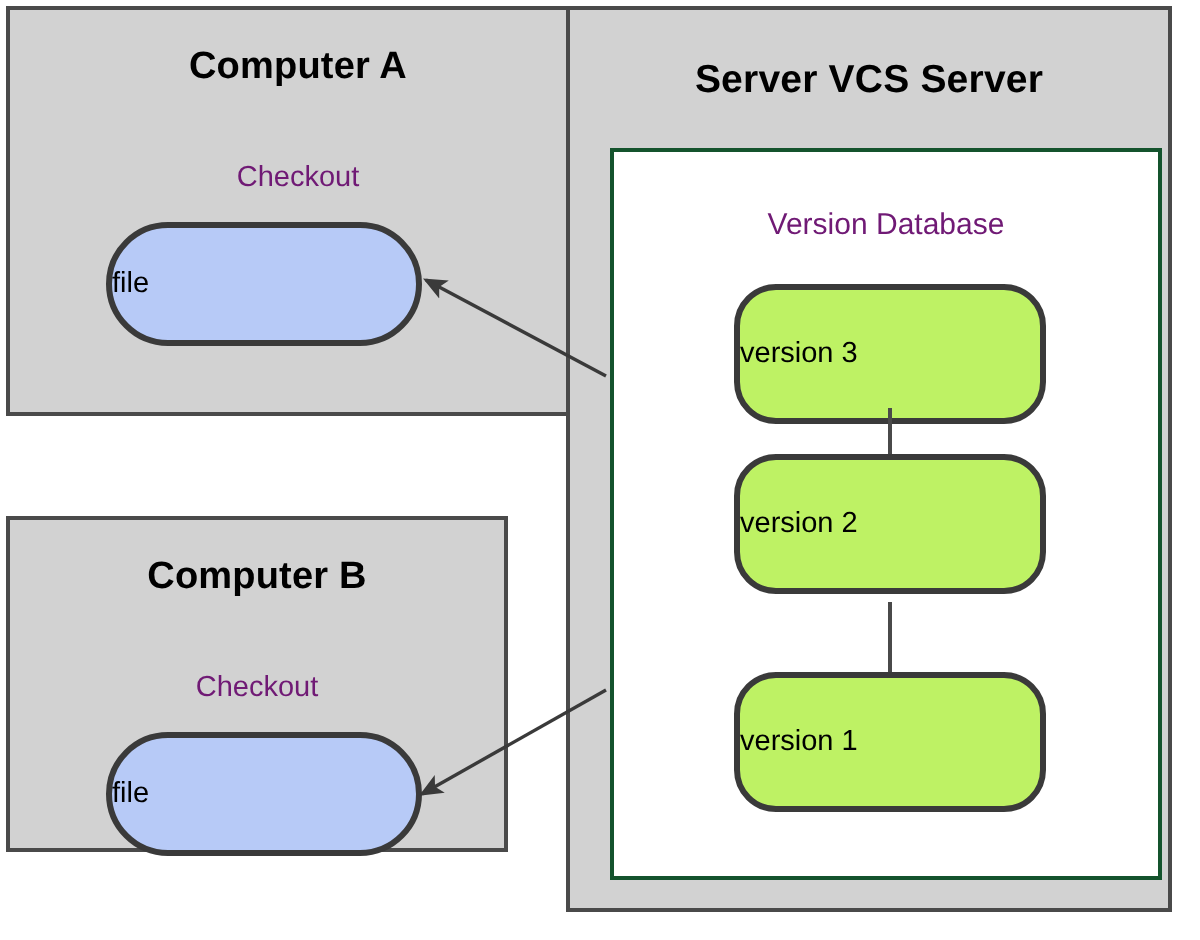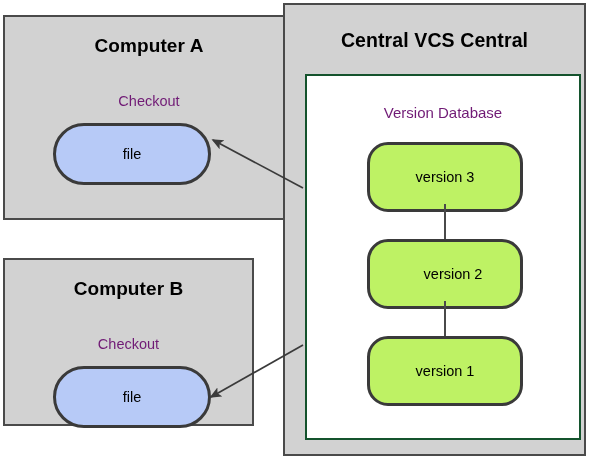--- a/index.html
+++ b/index.html
@@ -16,21 +16,21 @@
     font-family: "Liberation Sans", sans-serif;
   }
 
   
   .panel {
     position: absolute;
     background: #d2d2d2;
     border: 2px solid #4a4a4a;
     box-sizing: border-box;
   }
-  #computer-a { left: 3px;   top: 15px;   width: 292px; height: 205px; }
+  #computer-a { left: 3px;   top: 3px;   width: 292px; height: 205px; }
   #computer-b { left: 3px;   top: 258px; width: 251px; height: 168px; }
   #vcs-server { left: 283px; top: 3px;   width: 303px; height: 453px; }
 
   
   #version-db-panel {
     position: absolute;
     left: 20px;
     top: 69px;
     width: 276px;
     height: 366px;
@@ -64,42 +64,41 @@
   }
   #checkout-a-label, #checkout-b-label { top: 76px; }
   #version-db-label { top: 28px; font-size: 15px; }
 
   
   .node {
     position: absolute;
     box-sizing: border-box;
     display: flex;
     align-items: center;
-    justify-content: center;
     font-size: 14.5px;
     color: #000000;
     border: 3px solid #3a3a3a;
   }
   .node-file {
     background: #b7caf7;
     border-radius: 999px;
     left: 48px;
     width: 158px;
     height: 62px;
     top: 106px;
   }
   .node-version {
     background: #bef264;
     border-radius: 21px;
     left: 60px;
     width: 156px;
     height: 70px;
   }
   #version-3 { top: 66px; }
-  #version-2 { top: 163px; padding-left: 16px; }
+  #version-2 { top: 151px; }
   #version-1 { top: 260px; }
 
   
   .version-connector {
     position: absolute;
     left: 137px;
     width: 2px;
     background: #4a4a4a;
   }
   #connector-3-2 { top: 128px; height: 36px; }
@@ -130,21 +129,21 @@
 
   <div class="panel" id="computer-b">
     <div class="panel-title" id="computer-b-title">Computer B</div>
     <div class="sub-label" id="checkout-b-label">Checkout</div>
     <div class="node node-file" id="file-b">
       <span>file</span>
     </div>
   </div>
 
   <div class="panel" id="vcs-server">
-    <div class="panel-title" id="vcs-server-title">Central VCS Central</div>
+    <div class="panel-title" id="vcs-server-title">Server VCS Server</div>
 
     <div id="version-db-panel">
       <div class="sub-label" id="version-db-label">Version Database</div>
 
       <div class="node node-version" id="version-3">
         <span>version 3</span>
       </div>
 
       <div class="version-connector" id="connector-3-2"></div>
 

